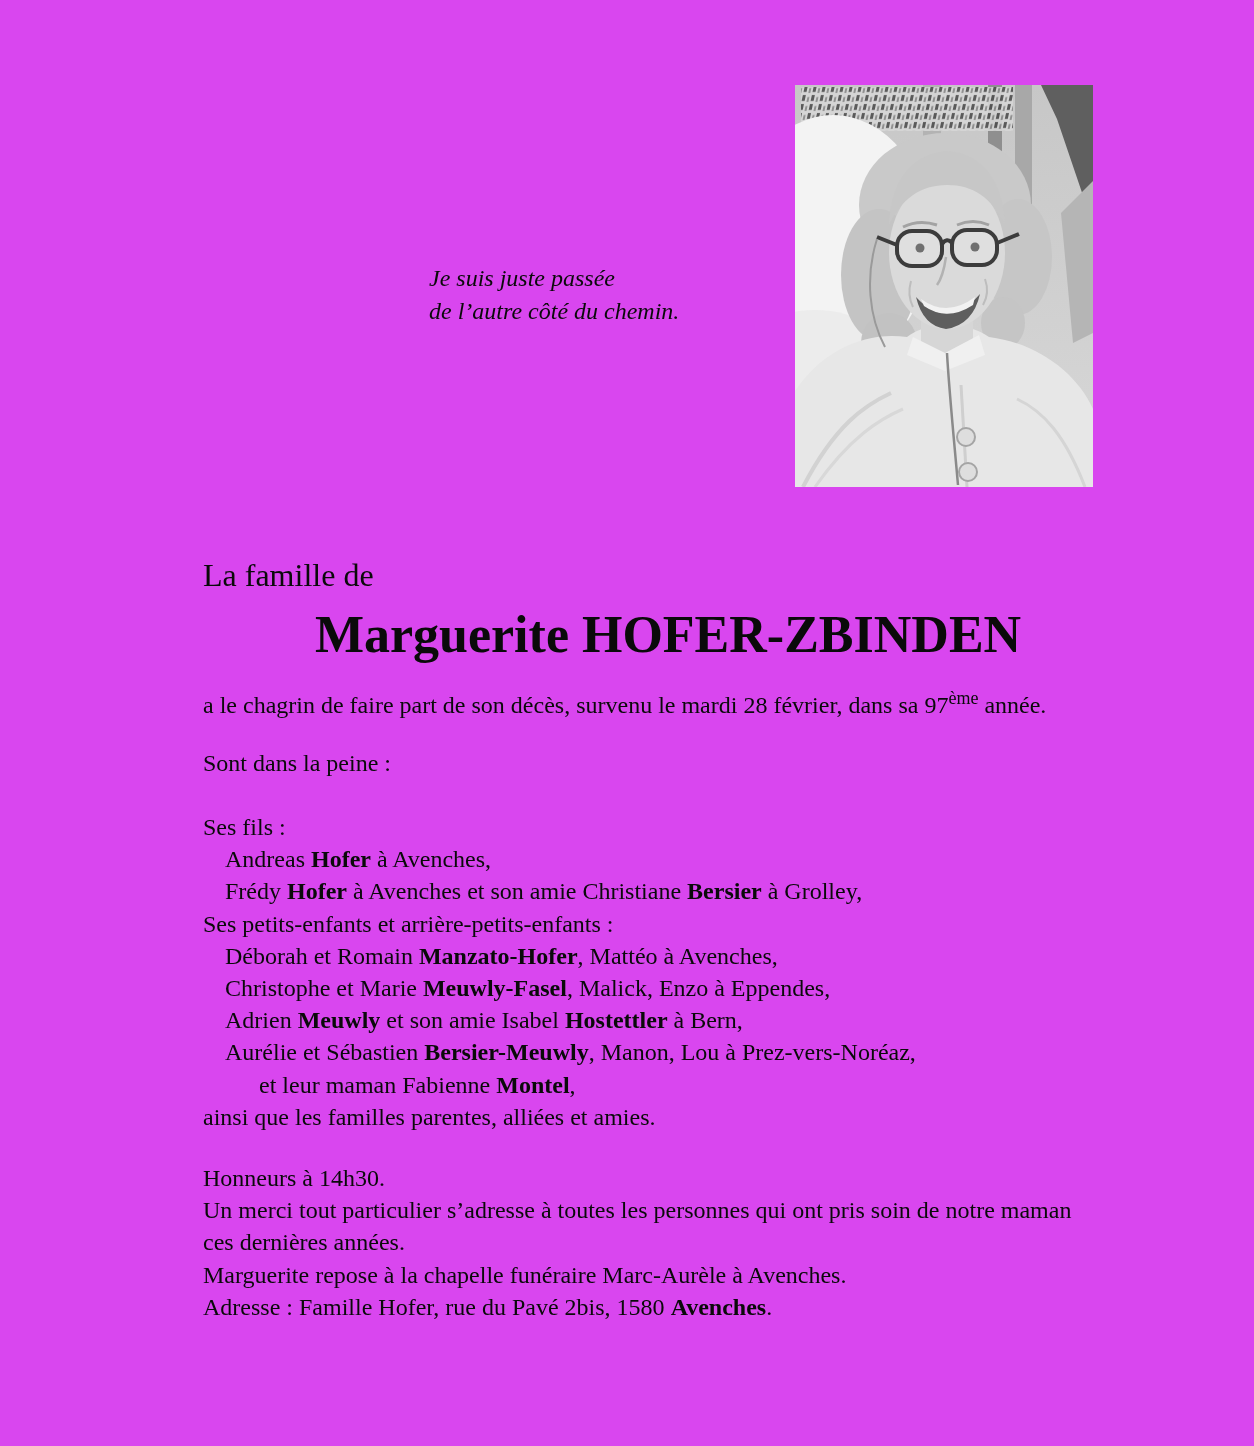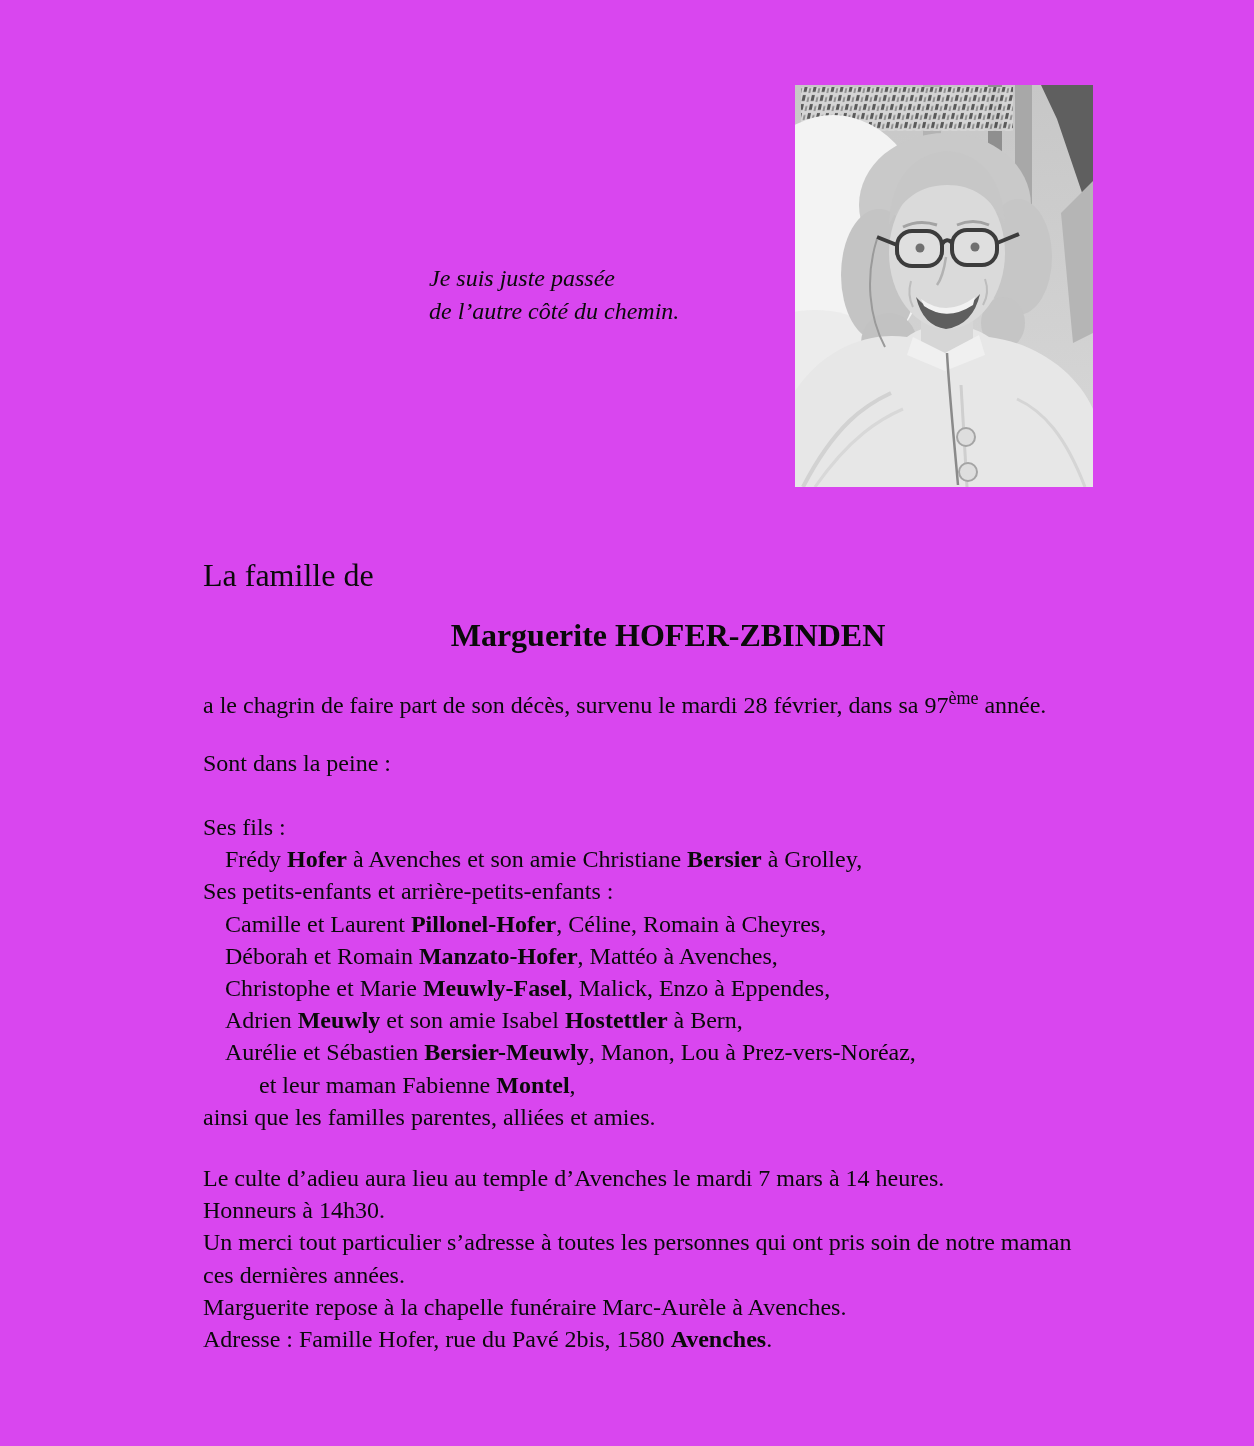--- a/index.html
+++ b/index.html
@@ -24,21 +24,21 @@
     white-space: nowrap;
   }
 
   .intro {
     position: absolute; left: 203px; top: 559px;
     font-size: 32px; line-height: 32px; white-space: nowrap;
   }
 
   .title {
     position: absolute; left: 203px; top: 612px; width: 930px;
-    text-align: center; font-size: 32px; line-height: 46px;
+    text-align: center; font-size: 52px; line-height: 46px;
     font-weight: bold; white-space: nowrap;
   }
 
   .announcement {
     position: absolute; left: 203px; top: 689px;
     font-size: 24px; line-height: 32px; white-space: nowrap;
   }
   .announcement sup { font-size: 18px; vertical-align: super; line-height: 0; }
 
   .mourning-intro {
@@ -151,33 +151,32 @@
   <div class="title">Marguerite HOFER-ZBINDEN</div>
 
   <div class="announcement">
     <span>a le chagrin de faire part de son décès, survenu le mardi 28 février, dans sa 97</span><sup>ème</sup><span> année.</span>
   </div>
 
   <div class="mourning-intro">Sont dans la peine :</div>
 
   <div class="family-list">
       <div class="line ind-0"><span>Ses fils :</span></div>
+      <div class="line ind-1"><span>Andreas </span><span class="bold">Hofer</span><span> à Avenches,</span></div>
       <div class="line ind-1"><span>Frédy </span><span class="bold">Hofer</span><span> à Avenches et son amie Christiane </span><span class="bold">Bersier</span><span> à Grolley,</span></div>
       <div class="line ind-0"><span>Ses petits-enfants et arrière-petits-enfants :</span></div>
-      <div class="line ind-1"><span>Camille et Laurent </span><span class="bold">Pillonel-Hofer</span><span>, Céline, Romain à Cheyres,</span></div>
       <div class="line ind-1"><span>Déborah et Romain </span><span class="bold">Manzato-Hofer</span><span>, Mattéo à Avenches,</span></div>
       <div class="line ind-1"><span>Christophe et Marie </span><span class="bold">Meuwly-Fasel</span><span>, Malick, Enzo à Eppendes,</span></div>
       <div class="line ind-1"><span>Adrien </span><span class="bold">Meuwly</span><span> et son amie Isabel </span><span class="bold">Hostettler</span><span> à Bern,</span></div>
       <div class="line ind-1"><span>Aurélie et Sébastien </span><span class="bold">Bersier-Meuwly</span><span>, Manon, Lou à Prez-vers-Noréaz,</span></div>
       <div class="line ind-2"><span>et leur maman Fabienne </span><span class="bold">Montel</span><span>,</span></div>
       <div class="line ind-0"><span>ainsi que les familles parentes, alliées et amies.</span></div>
     </div>
 
   <div class="closing-list">
-      <div class="line ind-0"><span>Le culte d’adieu aura lieu au temple d’Avenches le mardi 7 mars à 14 heures.</span></div>
       <div class="line ind-0"><span>Honneurs à 14h30.</span></div>
       <div class="line ind-0"><span>Un merci tout particulier s’adresse à toutes les personnes qui ont pris soin de notre maman</span></div>
       <div class="line ind-0"><span>ces dernières années.</span></div>
       <div class="line ind-0"><span>Marguerite repose à la chapelle funéraire Marc-Aurèle à Avenches.</span></div>
       <div class="line ind-0"><span>Adresse : Famille Hofer, rue du Pavé 2bis, 1580 </span><span class="bold">Avenches</span><span>.</span></div>
     </div>
 
 </div>
 
 </body></html>

